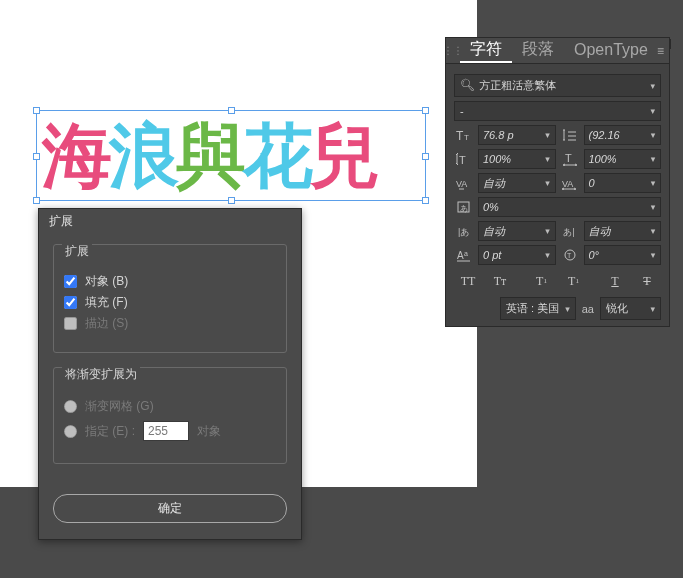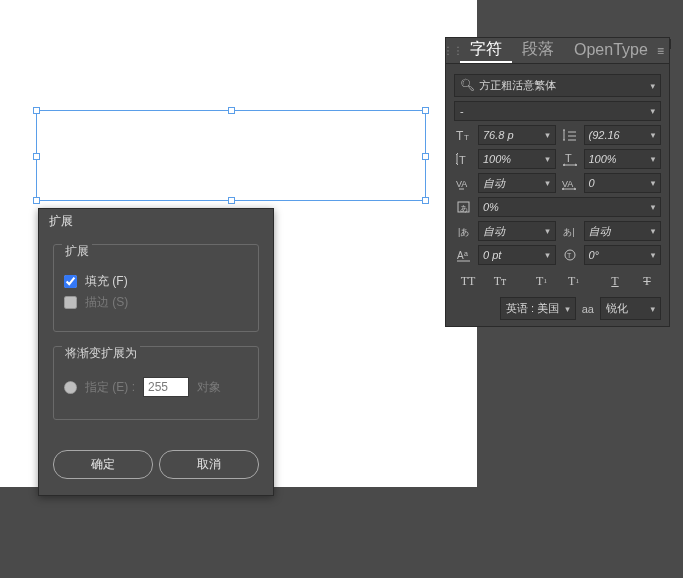--- a/index.html
+++ b/index.html
@@ -7,21 +7,21 @@
 .canvas { position: absolute; left: 0; top: 0; width: 477px; height: 487px; background: #ffffff; }
 .artboard-sel { position: absolute; left: 36px; top: 110px; width: 390px; height: 91px; border: 1px solid #5a9ee9; }
 .artboard-sel .handle { position: absolute; width: 7px; height: 7px; background: #fff; border: 1px solid #5a9ee9; }
 .h-tl { top: -4px; left: -4px; } .h-tr { top: -4px; right: -4px; } .h-bl { bottom: -4px; left: -4px; } .h-br { bottom: -4px; right: -4px; }
 .h-tm { top: -4px; left: 50%; margin-left: -3px; } .h-bm { bottom: -4px; left: 50%; margin-left: -3px; }
 .h-ml { top: 50%; left: -4px; margin-top: -3px; } .h-mr { top: 50%; right: -4px; margin-top: -3px; }
 .colortext { position: absolute; left: 42px; top: 110px; font-size: 70px; font-weight: bold; font-family: serif; letter-spacing: -3px; white-space: nowrap; }
 .c1 { color: #e84c7d; } .c2 { color: #4fc9e8; } .c3 { color: #6bb847; } .c4 { color: #4fc9e8; } .c5 { color: #e84c7d; }
 
 
-.dialog { position: absolute; left: 38px; top: 208px; width: 236px; background: #4a4a4a; border: 1px solid #2a2a2a; box-shadow: 0 2px 8px rgba(0,0,0,0.4); }
+.dialog { position: absolute; left: 38px; top: 208px; width: 264px; background: #4a4a4a; border: 1px solid #2a2a2a; box-shadow: 0 2px 8px rgba(0,0,0,0.4); }
 .dialog-title { padding: 4px 10px; color: #e0e0e0; background: #4a4a4a; }
 .dialog-body { padding: 10px 14px 16px; }
 .bluebg { position: absolute; left: 39px; top: 225px; width: 230px; height: 255px; background: #a6ccdf; opacity: 0.5; }
 .fieldset { border: 1px solid #6a6a6a; border-radius: 3px; padding: 24px 10px 16px; position: relative; margin-bottom: 14px; }
 .legend { position: absolute; top: -2px; left: 8px; background: #4a4a4a; padding: 0 3px; color: #d6d6d6; font-size: 12px; }
 .chk-row { display: flex; align-items: center; gap: 8px; color: #d6d6d6; margin: 4px 0; }
 .chk-row.disabled { color: #7a7a7a; }
 .chk { width: 13px; height: 13px; accent-color: #3478f6; }
 .radio-row { display: flex; align-items: center; gap: 8px; color: #7a7a7a; margin: 6px 0; }
 .radio { width: 13px; height: 13px; }
@@ -60,49 +60,59 @@
   <div class="artboard-sel">
     <div class="handle h-tl"></div>
     <div class="handle h-tm"></div>
     <div class="handle h-tr"></div>
     <div class="handle h-ml"></div>
     <div class="handle h-mr"></div>
     <div class="handle h-bl"></div>
     <div class="handle h-bm"></div>
     <div class="handle h-br"></div>
   </div>
+  <div class="colortext">
+    <span class="c1">海</span><span class="c2">浪</span><span class="c3">與</span><span class="c4">花</span><span class="c5">兒</span>
+  </div>
 </div>
 
 <div class="dialog">
   <div class="dialog-title">扩展</div>
   <div class="dialog-body">
     <div class="fieldset">
       <div class="legend">扩展</div>
       <label class="chk-row">
         <input type="checkbox" class="chk" checked="" style="">
+        <span>对象 (B)</span>
+      </label>
+      <label class="chk-row">
+        <input type="checkbox" class="chk" checked="" style="">
         <span>填充 (F)</span>
       </label>
       <label class="chk-row disabled">
         <input type="checkbox" class="chk" disabled="" style="">
         <span>描边 (S)</span>
       </label>
     </div>
     <div class="fieldset">
       <div class="legend">将渐变扩展为</div>
+      <label class="radio-row">
+        <input type="radio" name="g" class="radio" disabled="" style="">
+        <span>渐变网格 (G)</span>
+      </label>
       <label class="radio-row">
         <input type="radio" name="g" class="radio" disabled="" style="">
         <span>指定 (E) :</span>
         <input class="numinput" disabled="" value="255" style="">
         <span>对象</span>
       </label>
     </div>
   </div>
   <div class="dialog-buttons">
     <button class="dbtn">确定</button>
-    <button class="dbtn">取消</button>
   </div>
 </div>
 
 <div class="darkbar">
   <span>«</span>
   <span>×</span>
 </div>
 
 <div class="panel">
   <div class="panel-header">

